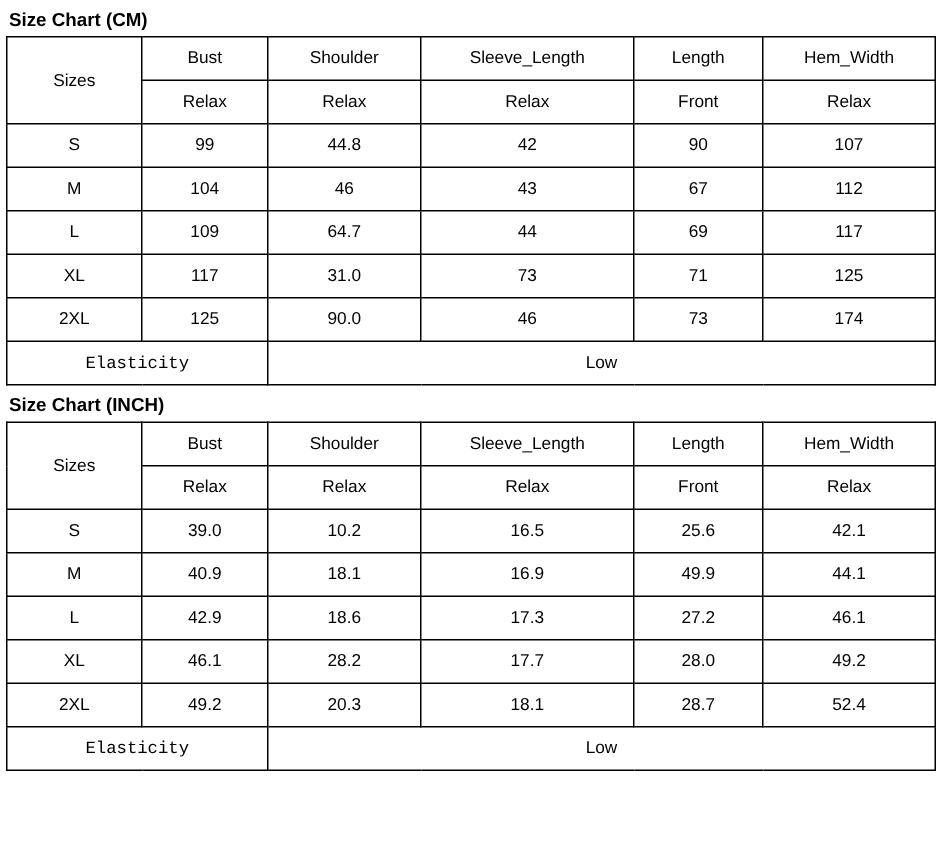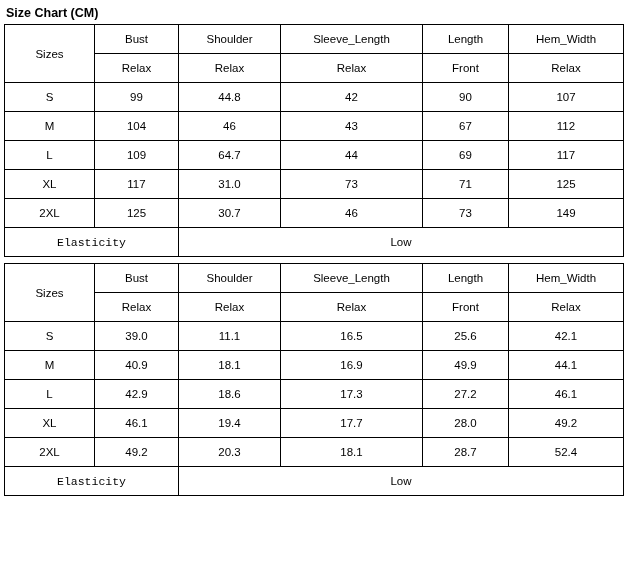--- a/index.html
+++ b/index.html
@@ -118,35 +118,36 @@
         <td>XL</td>
         <td>117</td>
         <td>31.0</td>
         <td>73</td>
         <td>71</td>
         <td>125</td>
       </tr>
       <tr>
         <td>2XL</td>
         <td>125</td>
-        <td>30.7</td>
+        <td>90.0</td>
         <td>46</td>
         <td>73</td>
-        <td>149</td>
+        <td>174</td>
       </tr>
 
       <tr>
         <td colspan="2" class="elasticity-label">Elasticity</td>
         <td colspan="4">Low</td>
       </tr>
     </tbody>
   </table>
 
   <div class="spacer"></div>
 
+  <div class="chart-title">Size Chart (INCH)</div>
 
   <table class="size-table">
     <colgroup>
       <col class="col-sizes">
         <col class="col-bust">
         <col class="col-shoulder">
         <col class="col-sleeve">
         <col class="col-length">
         <col class="col-hem">
     </colgroup>
@@ -163,21 +164,21 @@
         <td>Relax</td>
         <td>Relax</td>
         <td>Relax</td>
         <td>Front</td>
         <td>Relax</td>
       </tr>
 
       <tr>
         <td>S</td>
         <td>39.0</td>
-        <td>11.1</td>
+        <td>10.2</td>
         <td>16.5</td>
         <td>25.6</td>
         <td>42.1</td>
       </tr>
       <tr>
         <td>M</td>
         <td>40.9</td>
         <td>18.1</td>
         <td>16.9</td>
         <td>49.9</td>
@@ -187,21 +188,21 @@
         <td>L</td>
         <td>42.9</td>
         <td>18.6</td>
         <td>17.3</td>
         <td>27.2</td>
         <td>46.1</td>
       </tr>
       <tr>
         <td>XL</td>
         <td>46.1</td>
-        <td>19.4</td>
+        <td>28.2</td>
         <td>17.7</td>
         <td>28.0</td>
         <td>49.2</td>
       </tr>
       <tr>
         <td>2XL</td>
         <td>49.2</td>
         <td>20.3</td>
         <td>18.1</td>
         <td>28.7</td>

